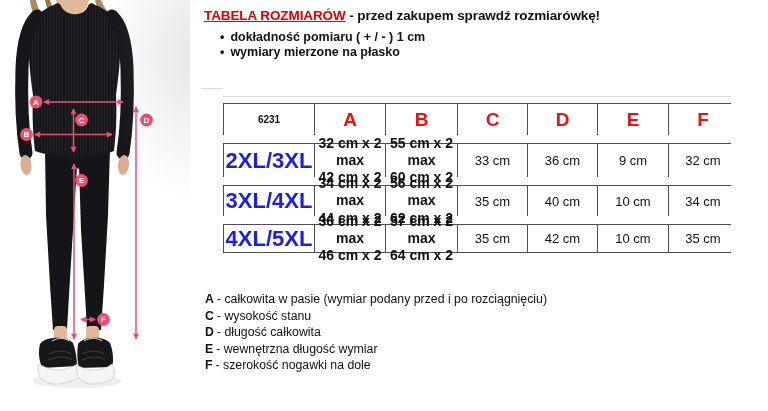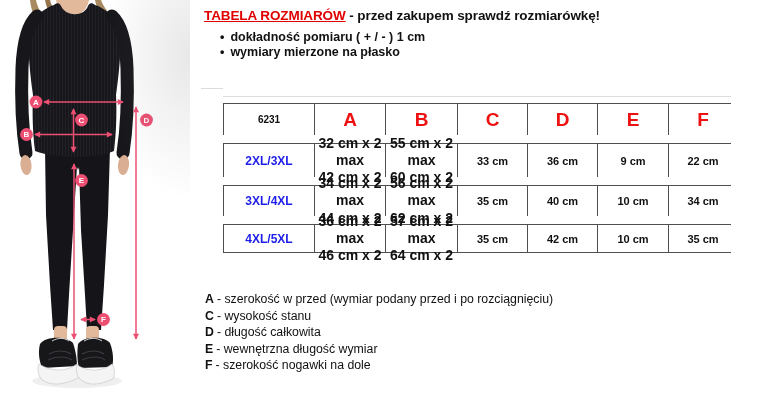--- a/index.html
+++ b/index.html
@@ -32,23 +32,23 @@
      box-sizing:border-box;min-width:0;min-height:0;margin-top:8px;}
   .m{border-top:1px solid #4f4f4f;border-left:1px solid #4f4f4f;}
   .r{border-right:1px solid #4f4f4f;}
   .b{border-bottom:1px solid #4f4f4f;}
   .gt{border-top:1px solid #dcdcdc;border-left:1px solid #dcdcdc;}
   .gtr{border-right:1px solid #dcdcdc;}
   .gr{border-top:1px solid #dcdcdc;border-right:1px solid #dcdcdc;}
   .grb{border-bottom:1px solid #dcdcdc;}
   .code{font-size:10px;font-weight:bold;color:#111;}
   .hd{font-size:19px;font-weight:bold;color:#ee1111;}
-  .size{font-size:12px;font-weight:bold;color:#1d1dea;text-align:center;}
+  .size{font-size:22px;font-weight:bold;color:#1d1dea;text-align:center;}
   .ab{font-size:14px;font-weight:bold;white-space:pre-line;line-height:1.22;}
-  .v{font-size:11px;font-weight:bold;}
+  .v{font-size:13px;font-weight:normal;}
 
   
   .legend{position:absolute;left:205px;top:291px;font-size:12.3px;line-height:16.5px;color:#111;}
   .lg b{margin-right:3px;}
 </style>
 </head>
 <body>
 
 <div class="page">
 
@@ -168,21 +168,21 @@
     <div class="c m size">2XL/3XL</div>
     <div class="c m ab">32 cm x 2
 max
 42 cm x 2</div>
     <div class="c m ab">55 cm x 2
 max
 60 cm x 2</div>
     <div class="c m v">33 cm</div>
     <div class="c m v">36 cm</div>
     <div class="c m v">9 cm</div>
-    <div class="c m v r">22 cm</div>
+    <div class="c m v r">32 cm</div>
     <div class="c gr"></div>
 
     <div class="c m size">3XL/4XL</div>
     <div class="c m ab">34 cm x 2
 max
 44 cm x 2</div>
     <div class="c m ab">56 cm x 2
 max
 62 cm x 2</div>
     <div class="c m v">35 cm</div>
@@ -199,20 +199,20 @@
 max
 64 cm x 2</div>
     <div class="c m v b">35 cm</div>
     <div class="c m v b">42 cm</div>
     <div class="c m v b">10 cm</div>
     <div class="c m v b r">35 cm</div>
     <div class="c gr grb"></div>
   </div>
 
   <div class="legend">
-    <div class="lg"><b>A</b><span>- szerokość w przed (wymiar podany przed i po rozciągnięciu)</span></div>
+    <div class="lg"><b>A</b><span>- całkowita w pasie (wymiar podany przed i po rozciągnięciu)</span></div>
     <div class="lg"><b>C</b><span>- wysokość stanu</span></div>
     <div class="lg"><b>D</b><span>- długość całkowita</span></div>
     <div class="lg"><b>E</b><span>- wewnętrzna długość wymiar</span></div>
     <div class="lg"><b>F</b><span>- szerokość nogawki na dole</span></div>
   </div>
 
 </div>
 
 </body></html>

